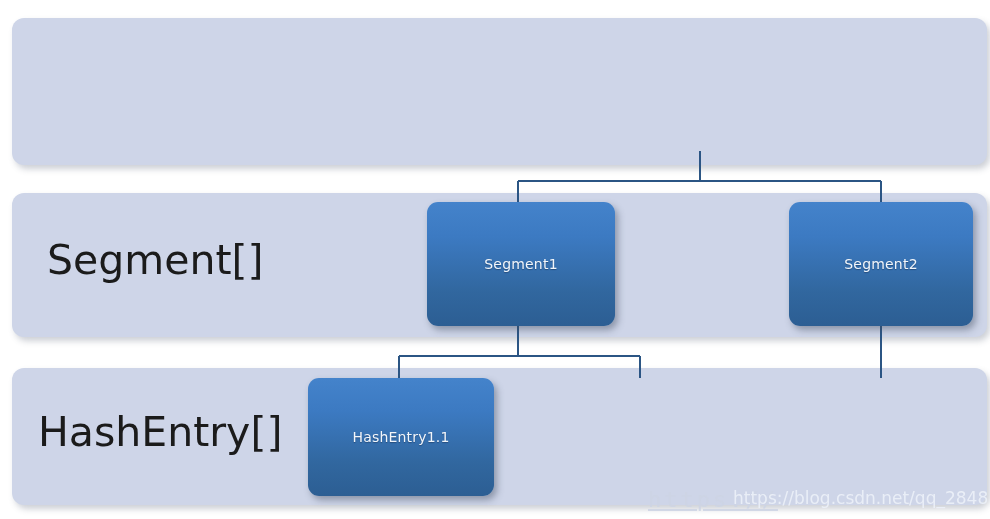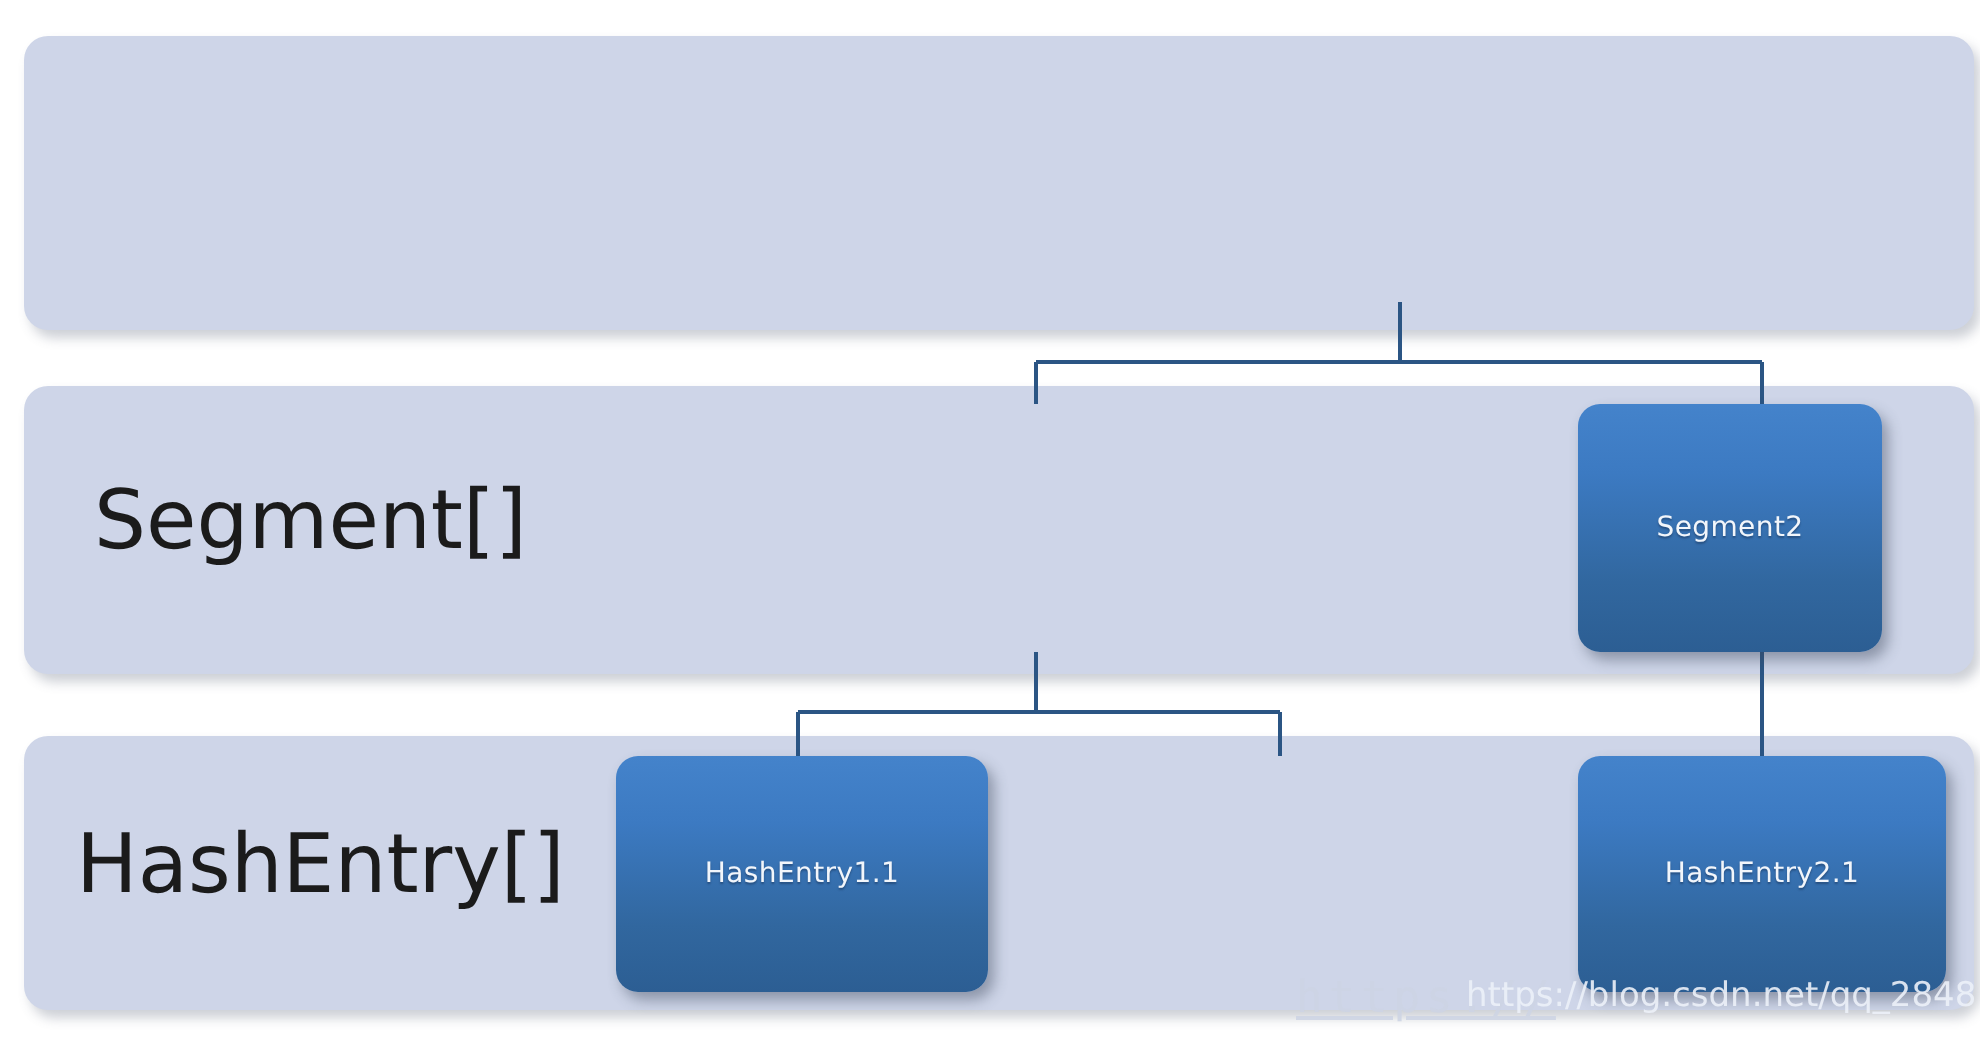--- a/index.html
+++ b/index.html
@@ -66,21 +66,21 @@
     color: #f2f6fb;
     font-size: 14px;
     font-family: "DejaVu Sans", sans-serif;
     font-weight: 400;
     letter-spacing: 0.2px;
     white-space: nowrap;
     text-shadow: 0 1px 1px rgba(20,40,70,0.45);
   }
   #node-chm       { left: 607px; top: 32px;  width: 185px; height: 119px; }
   #node-segment1  { left: 427px; top: 202px; width: 188px; height: 124px; }
-  #node-segment2  { left: 789px; top: 202px; width: 152px; height: 124px; }
+  #node-segment2  { left: 789px; top: 202px; width: 184px; height: 124px; }
   #node-he11      { left: 308px; top: 378px; width: 186px; height: 118px; justify-content: center; }
   #node-he12      { left: 548px; top: 378px; width: 186px; height: 118px; }
   #node-he21      { left: 789px; top: 378px; width: 184px; height: 118px; }
 
   
   .watermark {
     position: absolute;
     white-space: nowrap;
     font-family: "DejaVu Sans", sans-serif;
   }
@@ -127,30 +127,30 @@
       <path d="M 518 326 L 518 356"></path>
       <path d="M 399 356 L 640 356"></path>
       <path d="M 399 356 L 399 378"></path>
       <path d="M 640 356 L 640 378"></path>
 
       <path d="M 881 326 L 881 378"></path>
     </g>
   </svg>
 
 
+  <div class="node" id="node-segment1">
+    <span class="node-label">Segment1</span>
+  </div>
 
   <div class="node" id="node-segment2">
     <span class="node-label">Segment2</span>
   </div>
 
   <div class="node" id="node-he11">
     <span class="node-label">HashEntry1.1</span>
   </div>
 
 
-  <div class="node" id="node-he21">
-    <span class="node-label">HashEntry2.1</span>
-  </div>
 
   <div class="watermark" id="watermark-faint">https://</div>
   <div class="watermark" id="watermark-main">https://blog.csdn.net/qq_28481535</div>
 
 </div>
 
 </body></html>

